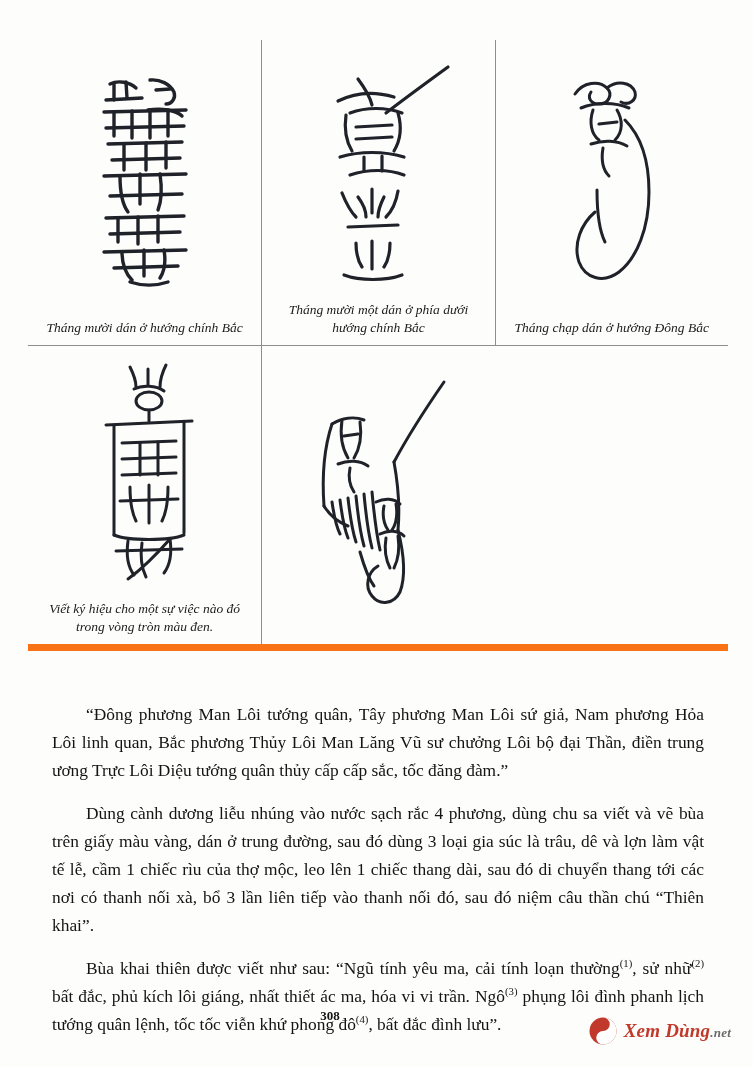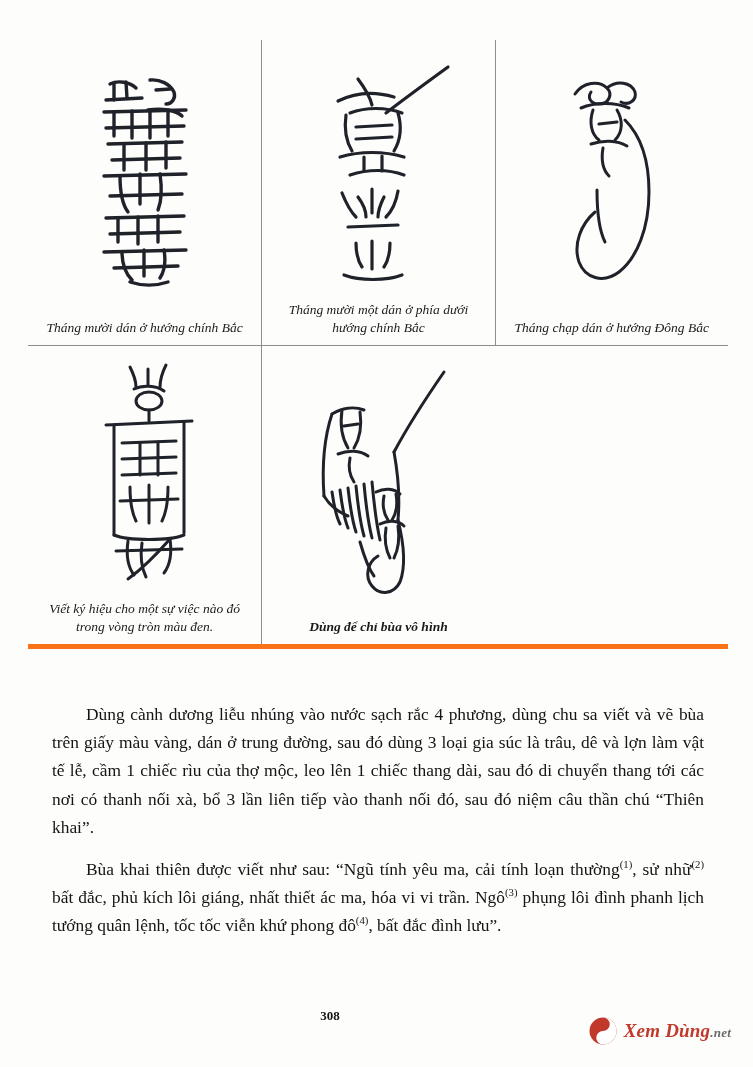--- a/index.html
+++ b/index.html
@@ -28,21 +28,21 @@
     position: absolute;
     left: 28px;
     top: 40px;
     width: 700px;
   }
   .fig-row {
     display: flex;
     width: 700px;
     border-bottom: 1px solid #8e8e8e;
   }
-  .fig-row.last { border-bottom: 5px solid #f97316; }
+  .fig-row.last { border-bottom: 7px solid #f97316; justify-content: space-between; }
   .fig-cell {
     position: relative;
     box-sizing: border-box;
     padding: 6px 8px 8px 8px;
     display: flex;
     flex-direction: column;
     align-items: center;
     justify-content: flex-start;
   }
   .fig-row.top .fig-cell { width: 233.3px; height: 305px; }
@@ -283,28 +283,28 @@
               <path d="M86 132 C84 142 86 150 90 156"></path>
               <path d="M98 130 C100 142 98 150 94 156"></path>
               <path d="M82 160 C90 156 100 156 106 162"></path>
               <path d="M88 164 C86 176 88 186 92 194"></path>
               <path d="M100 162 C102 176 100 186 96 194"></path>
               <path d="M100 156 C106 180 108 202 102 218 C96 230 82 232 74 222 C66 212 70 198 80 192"></path>
               <path d="M62 178 C66 192 70 204 76 212"></path>
             </g>
           </svg>
         </div>
-        <div class="fig-caption bold">Dùng để chỉ bùa vô hình</div>
       </div>
 
       <div class="fig-cell empty"></div>
     </div>
   </div>
 
   <div class="body-text">
+    <p>“Đông phương Man Lôi tướng quân, Tây phương Man Lôi sứ giả, Nam phương Hỏa Lôi linh quan, Bắc phương Thủy Lôi Man Lăng Vũ sư chưởng Lôi bộ đại Thần, điền trung ương Trực Lôi Diệu tướng quân thủy cấp cấp sắc, tốc đăng đàm.”</p>
     <p>Dùng cành dương liễu nhúng vào nước sạch rắc 4 phương, dùng chu sa viết và vẽ bùa trên giấy màu vàng, dán ở trung đường, sau đó dùng 3 loại gia súc là trâu, dê và lợn làm vật tế lễ, cầm 1 chiếc rìu của thợ mộc, leo lên 1 chiếc thang dài, sau đó di chuyển thang tới các nơi có thanh nối xà, bổ 3 lần liên tiếp vào thanh nối đó, sau đó niệm câu thần chú “Thiên khai”.</p>
     <p><span>Bùa khai thiên được viết như sau: “Ngũ tính yêu ma, cải tính loạn thường</span><sup>(1)</sup><span>, sử nhữ</span><sup>(2)</sup><span> bất đắc, phủ kích lôi giáng, nhất thiết ác ma, hóa vi vi trần. Ngô</span><sup>(3)</sup><span> phụng lôi đình phanh lịch tướng quân lệnh, tốc tốc viễn khứ phong đô</span><sup>(4)</sup><span>, bất đắc đình lưu”.</span></p>
   </div>
 
   <div class="page-number">308</div>
 
   <div class="watermark">
     <div class="wm-logo">
       <svg width="30" height="30" viewBox="0 0 30 30">
         <circle cx="15" cy="15" r="13.5" fill="#c0392b"></circle>

